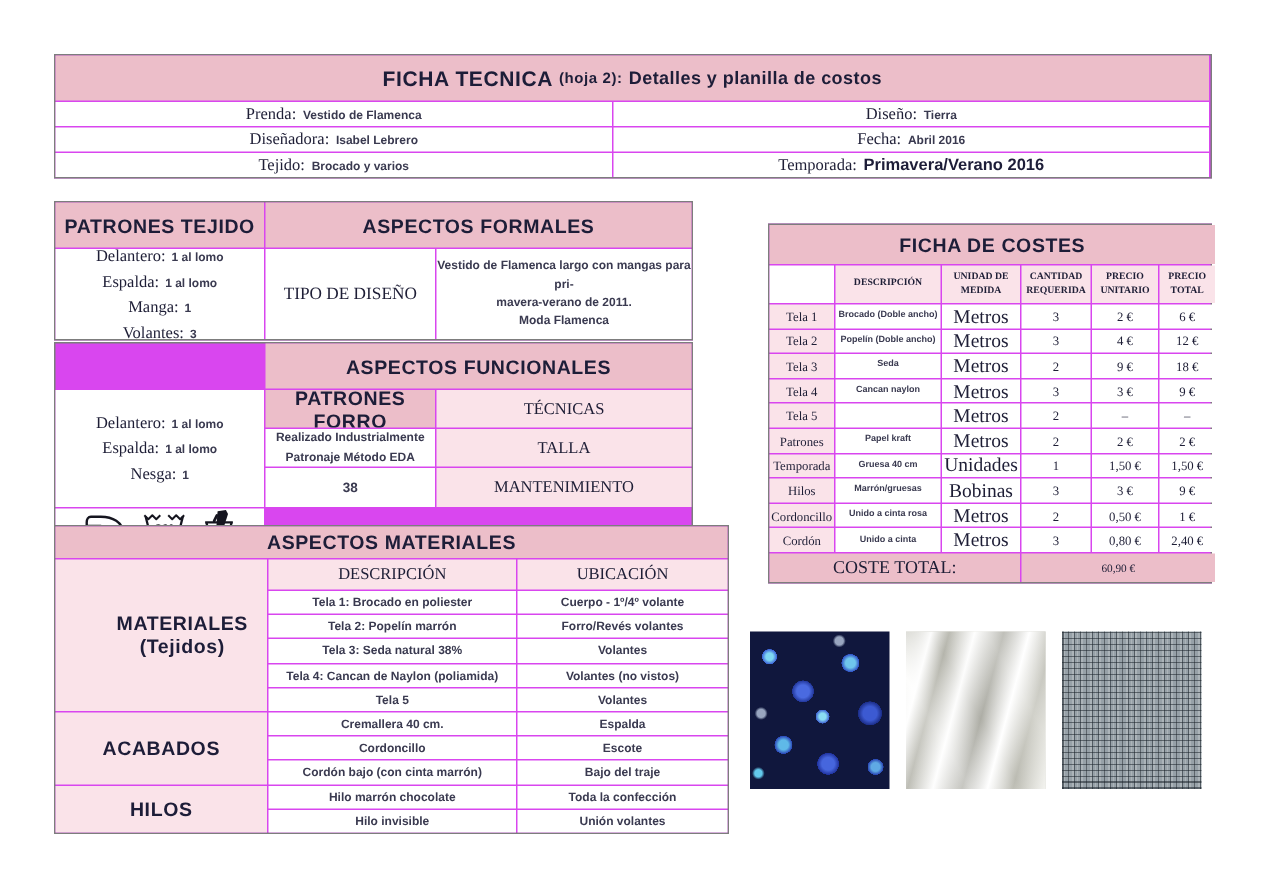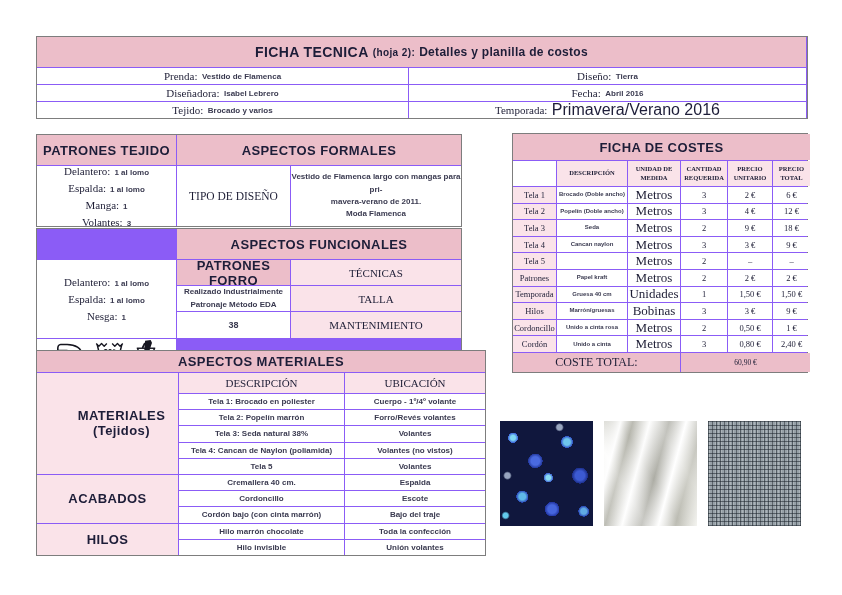--- a/index.html
+++ b/index.html
@@ -1,31 +1,31 @@
 <!DOCTYPE html>
 <html><head>
 <meta charset="utf-8">
 <style>
   html,body{margin:0;padding:0;background:#fff;}
   #page{position:relative;width:842px;height:595px;background:#ffffff;overflow:hidden;
         font-family:"Liberation Sans",sans-serif;color:#1e1e36;}
 
   
-  .tbl{position:absolute;display:grid;background:#8b5cf6;gap:1px;border:1px solid #7d7d7d;}
+  .tbl{position:absolute;display:grid;background:#d946ef;gap:1px;border:1px solid #7d7d7d;}
   .cell{display:flex;align-items:center;justify-content:center;text-align:center;background:#fff;overflow:hidden;}
   .pink{background:#ecbec9;}
   .lpink{background:#fae3e9;}
 
   
   .hdr{font-family:"Liberation Sans",sans-serif;font-weight:bold;font-size:13px;letter-spacing:.4px;color:#1d1d38;}
   .hdr-sm{font-family:"Liberation Sans",sans-serif;font-weight:bold;font-size:12px;letter-spacing:.3px;color:#1d1d38;}
   .serif{font-family:"Liberation Serif",serif;color:#1e1e36;}
   .slabel{font-family:"Liberation Serif",serif;font-size:11px;color:#1e1e36;}
   .sv{font-family:"Liberation Sans",sans-serif;font-weight:bold;font-size:8px;color:#3a3a50;}
-  .sv-lg{font-family:"Liberation Sans",sans-serif;font-weight:normal;font-size:16px;color:#1d1d38;}
+  .sv-lg{font-family:"Liberation Sans",sans-serif;font-weight:bold;font-size:11px;color:#1d1d38;}
   .pre{white-space:pre-line;line-height:1.55;}
   .pline{display:flex;align-items:baseline;justify-content:center;gap:4px;margin:2.5px 0;}
 
   
   #hdrtbl{left:36px;top:36px;width:770px;grid-template-columns:371px 397px;grid-template-rows:30px 16px 16px 16px;}
   #hdrtbl .title{grid-column:1/3;}
 
   
   #blk1{left:36px;top:134px;width:424px;grid-template-columns:139px 113px 170px;grid-template-rows:30px 60px;}
   #blk1 .span2{grid-column:2/4;}
@@ -37,21 +37,21 @@
   #mats{left:36px;top:350px;width:448px;grid-template-columns:141px 165px 140px;
         grid-template-rows:21px 20px repeat(10,15.2px);}
   #mats .title{grid-column:1/4;}
   #mats .g1{grid-row:2/8;}
   #mats .g2{grid-row:8/11;}
   #mats .g3{grid-row:11/13;}
   .mcell{font-family:"Liberation Sans",sans-serif;font-weight:bold;font-size:8px;color:#3a3a50;}
   .mhead{font-family:"Liberation Serif",serif;font-size:11px;}
 
   
-  #costes{left:512px;top:133px;width:294px;grid-template-columns:43px 70px 52px 46px 44px 37px;
+  #costes{left:512px;top:149px;width:294px;grid-template-columns:43px 70px 52px 46px 44px 37px;
           grid-template-rows:26px 25px repeat(10,15.6px) 19px;}
   #costes .title{grid-column:1/7;}
   #costes .chead{font-family:"Liberation Serif",serif;font-weight:bold;font-size:6.5px;line-height:1.3;color:#1e1e36;}
   .rlabel{font-family:"Liberation Serif",serif;font-size:8.5px;}
   .cdesc{font-family:"Liberation Sans",sans-serif;font-weight:bold;font-size:6px;color:#3a3a50;line-height:1.2;}
   .cunit{font-family:"Liberation Serif",serif;font-size:13px;}
   .cnum{font-family:"Liberation Serif",serif;font-size:8.5px;}
   #costes .tlab{grid-column:1/4;font-size:12px;}
   #costes .tval{grid-column:4/7;font-size:7.5px;}
 

